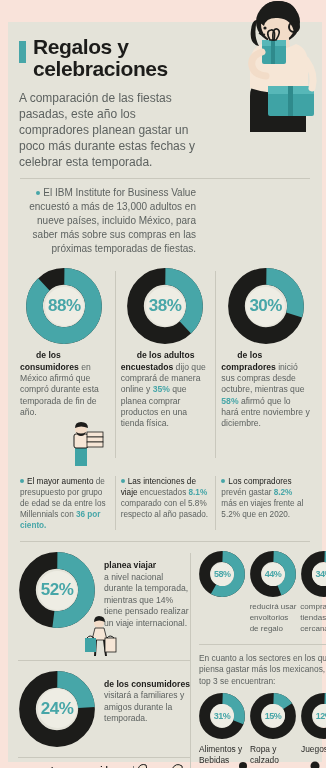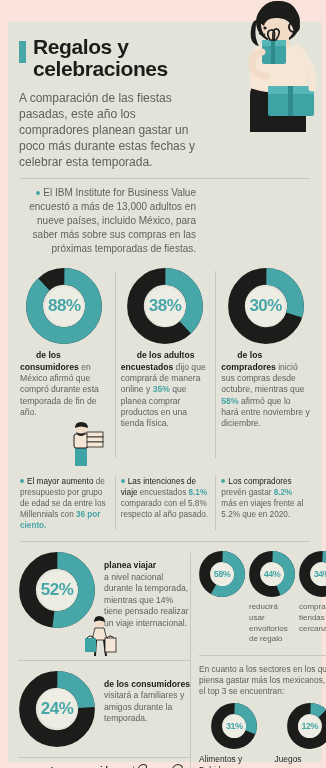--- a/index.html
+++ b/index.html
@@ -337,20 +337,32 @@
               <circle cx="21" cy="21" r="15.9" fill="none" stroke="#1c1c1a" stroke-width="10"></circle>
               <circle cx="21" cy="21" r="15.9" fill="none" stroke="#47a6a8" stroke-width="10" stroke-dasharray="30.9 69.1" stroke-dashoffset="25"></circle>
             </svg>
             <div class="hole">
               <span class="val">31%</span>
             </div>
           </div>
           <div class="lbl">Alimentos y Bebidas</div>
         </div>
 
+        <div class="sector">
+          <div class="donut tiny">
+            <svg viewBox="0 0 42 42" width="46" height="46">
+              <circle cx="21" cy="21" r="15.9" fill="none" stroke="#1c1c1a" stroke-width="10"></circle>
+              <circle cx="21" cy="21" r="15.9" fill="none" stroke="#47a6a8" stroke-width="10" stroke-dasharray="14.9 85.1" stroke-dashoffset="25"></circle>
+            </svg>
+            <div class="hole">
+              <span class="val">15%</span>
+            </div>
+          </div>
+          <div class="lbl">Ropa y calzado</div>
+        </div>
 
         <div class="sector">
           <div class="donut tiny">
             <svg viewBox="0 0 42 42" width="46" height="46">
               <circle cx="21" cy="21" r="15.9" fill="none" stroke="#1c1c1a" stroke-width="10"></circle>
               <circle cx="21" cy="21" r="15.9" fill="none" stroke="#47a6a8" stroke-width="10" stroke-dasharray="11.9 88.1" stroke-dashoffset="25"></circle>
             </svg>
             <div class="hole">
               <span class="val">12%</span>
             </div>

